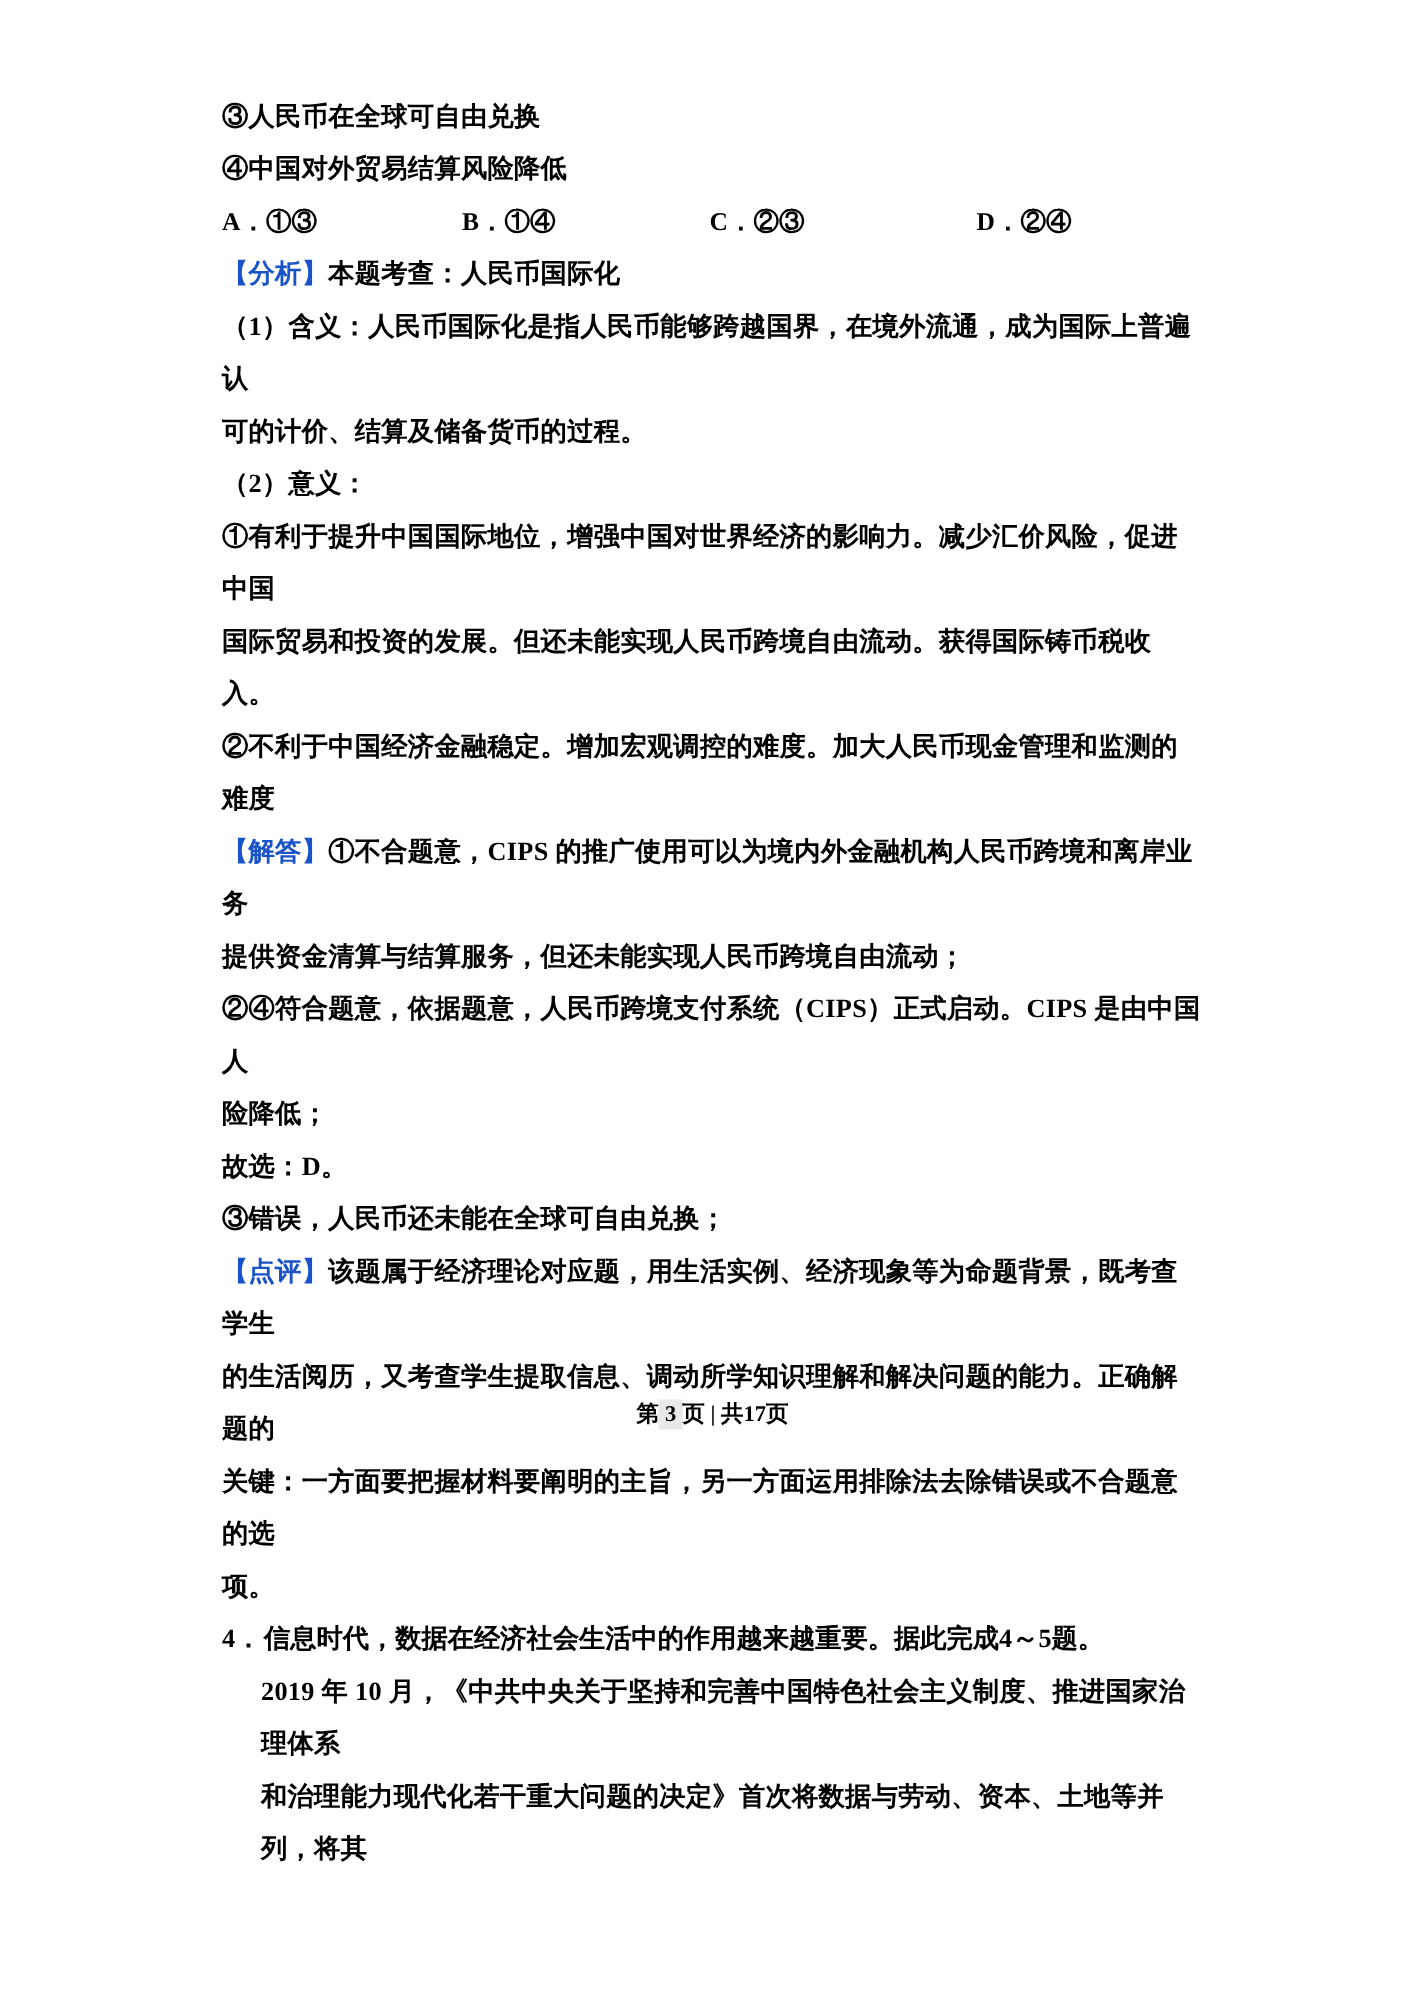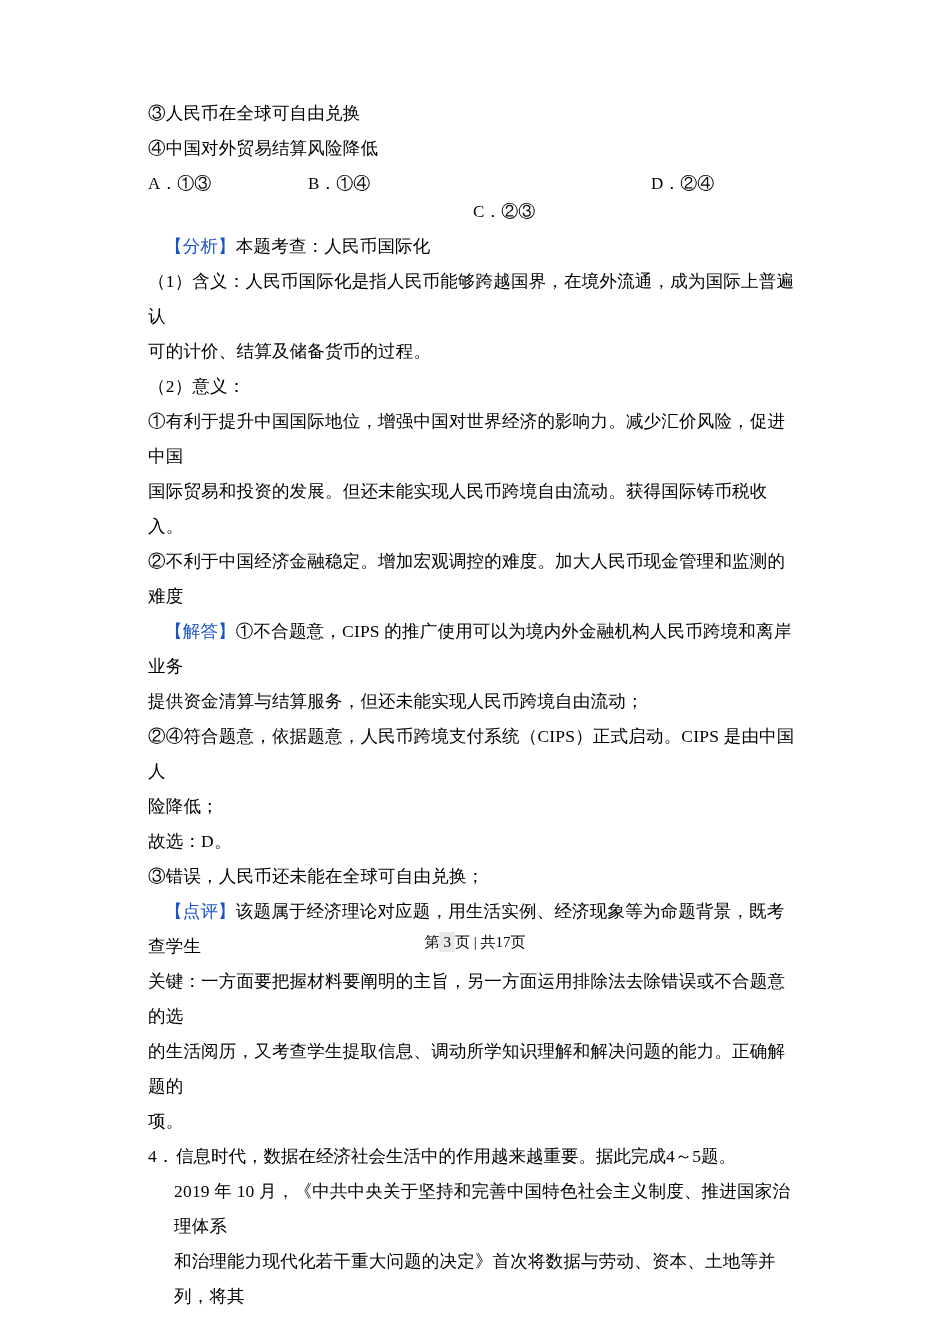--- a/index.html
+++ b/index.html
@@ -13,43 +13,43 @@
     font-family: "Liberation Serif", "DejaVu Serif", serif;
     color: #000000;
     position: relative;
     overflow: hidden;
   }
   .page {
     position: relative;
     width: 950px;
     height: 1004px;
     box-sizing: border-box;
-    padding: 96px 148px 0 148px;
+    padding: 60px 148px 0 148px;
+    font-weight: bold;
   }
   .line {
     font-size: 17.5px;
     line-height: 35px;
     white-space: pre-wrap;
     letter-spacing: 0.2px;
   }
   .opts {
     display: flex;
     font-size: 17px;
     line-height: 35px;
   }
   .opts > span {
     display: inline-block;
   }
   .opt-a { width: 160px; }
   .opt-b { width: 165px; }
-  .opt-c { width: 178px; margin-top: 28px; }
+  .opt-c { width: 178px; }
   .opt-d { width: 120px; }
   .tag {
     color: #1a53c8;
-    margin-left: 17px;
   }
   .qnum-block {
     display: flex;
     font-size: 17.5px;
     line-height: 35px;
   }
   .qnum {
     width: 28px;
     flex: 0 0 28px;
     text-align: left;
@@ -101,22 +101,22 @@
   <div class="line"><span class="tag">【解答】</span><span>①不合题意，CIPS 的推广使用可以为境内外金融机构人民币跨境和离岸业务</span></div>
 
   <div class="line">提供资金清算与结算服务，但还未能实现人民币跨境自由流动；</div>
   <div class="line">②④符合题意，依据题意，人民币跨境支付系统（CIPS）正式启动。CIPS 是由中国人</div>
   <div class="line">险降低；</div>
   <div class="line">故选：D。</div>
   <div class="line">③错误，人民币还未能在全球可自由兑换；</div>
 
   <div class="line"><span class="tag">【点评】</span><span>该题属于经济理论对应题，用生活实例、经济现象等为命题背景，既考查学生</span></div>
 
+  <div class="line">的生活阅历，又考查学生提取信息、调动所学知识理解和解决问题的能力。正确解题的</div>
   <div class="line">关键：一方面要把握材料要阐明的主旨，另一方面运用排除法去除错误或不合题意的选</div>
-  <div class="line">的生活阅历，又考查学生提取信息、调动所学知识理解和解决问题的能力。正确解题的</div>
   <div class="line">项。</div>
 
   <div class="qnum-block">
     <span class="qnum">4．</span>
     <span class="qbody">信息时代，数据在经济社会生活中的作用越来越重要。据此完成4～5题。</span>
   </div>
 
   <div class="line sub-indent">2019 年 10 月，《中共中央关于坚持和完善中国特色社会主义制度、推进国家治理体系</div>
   <div class="line sub-indent">和治理能力现代化若干重大问题的决定》首次将数据与劳动、资本、土地等并列，将其</div>
 

